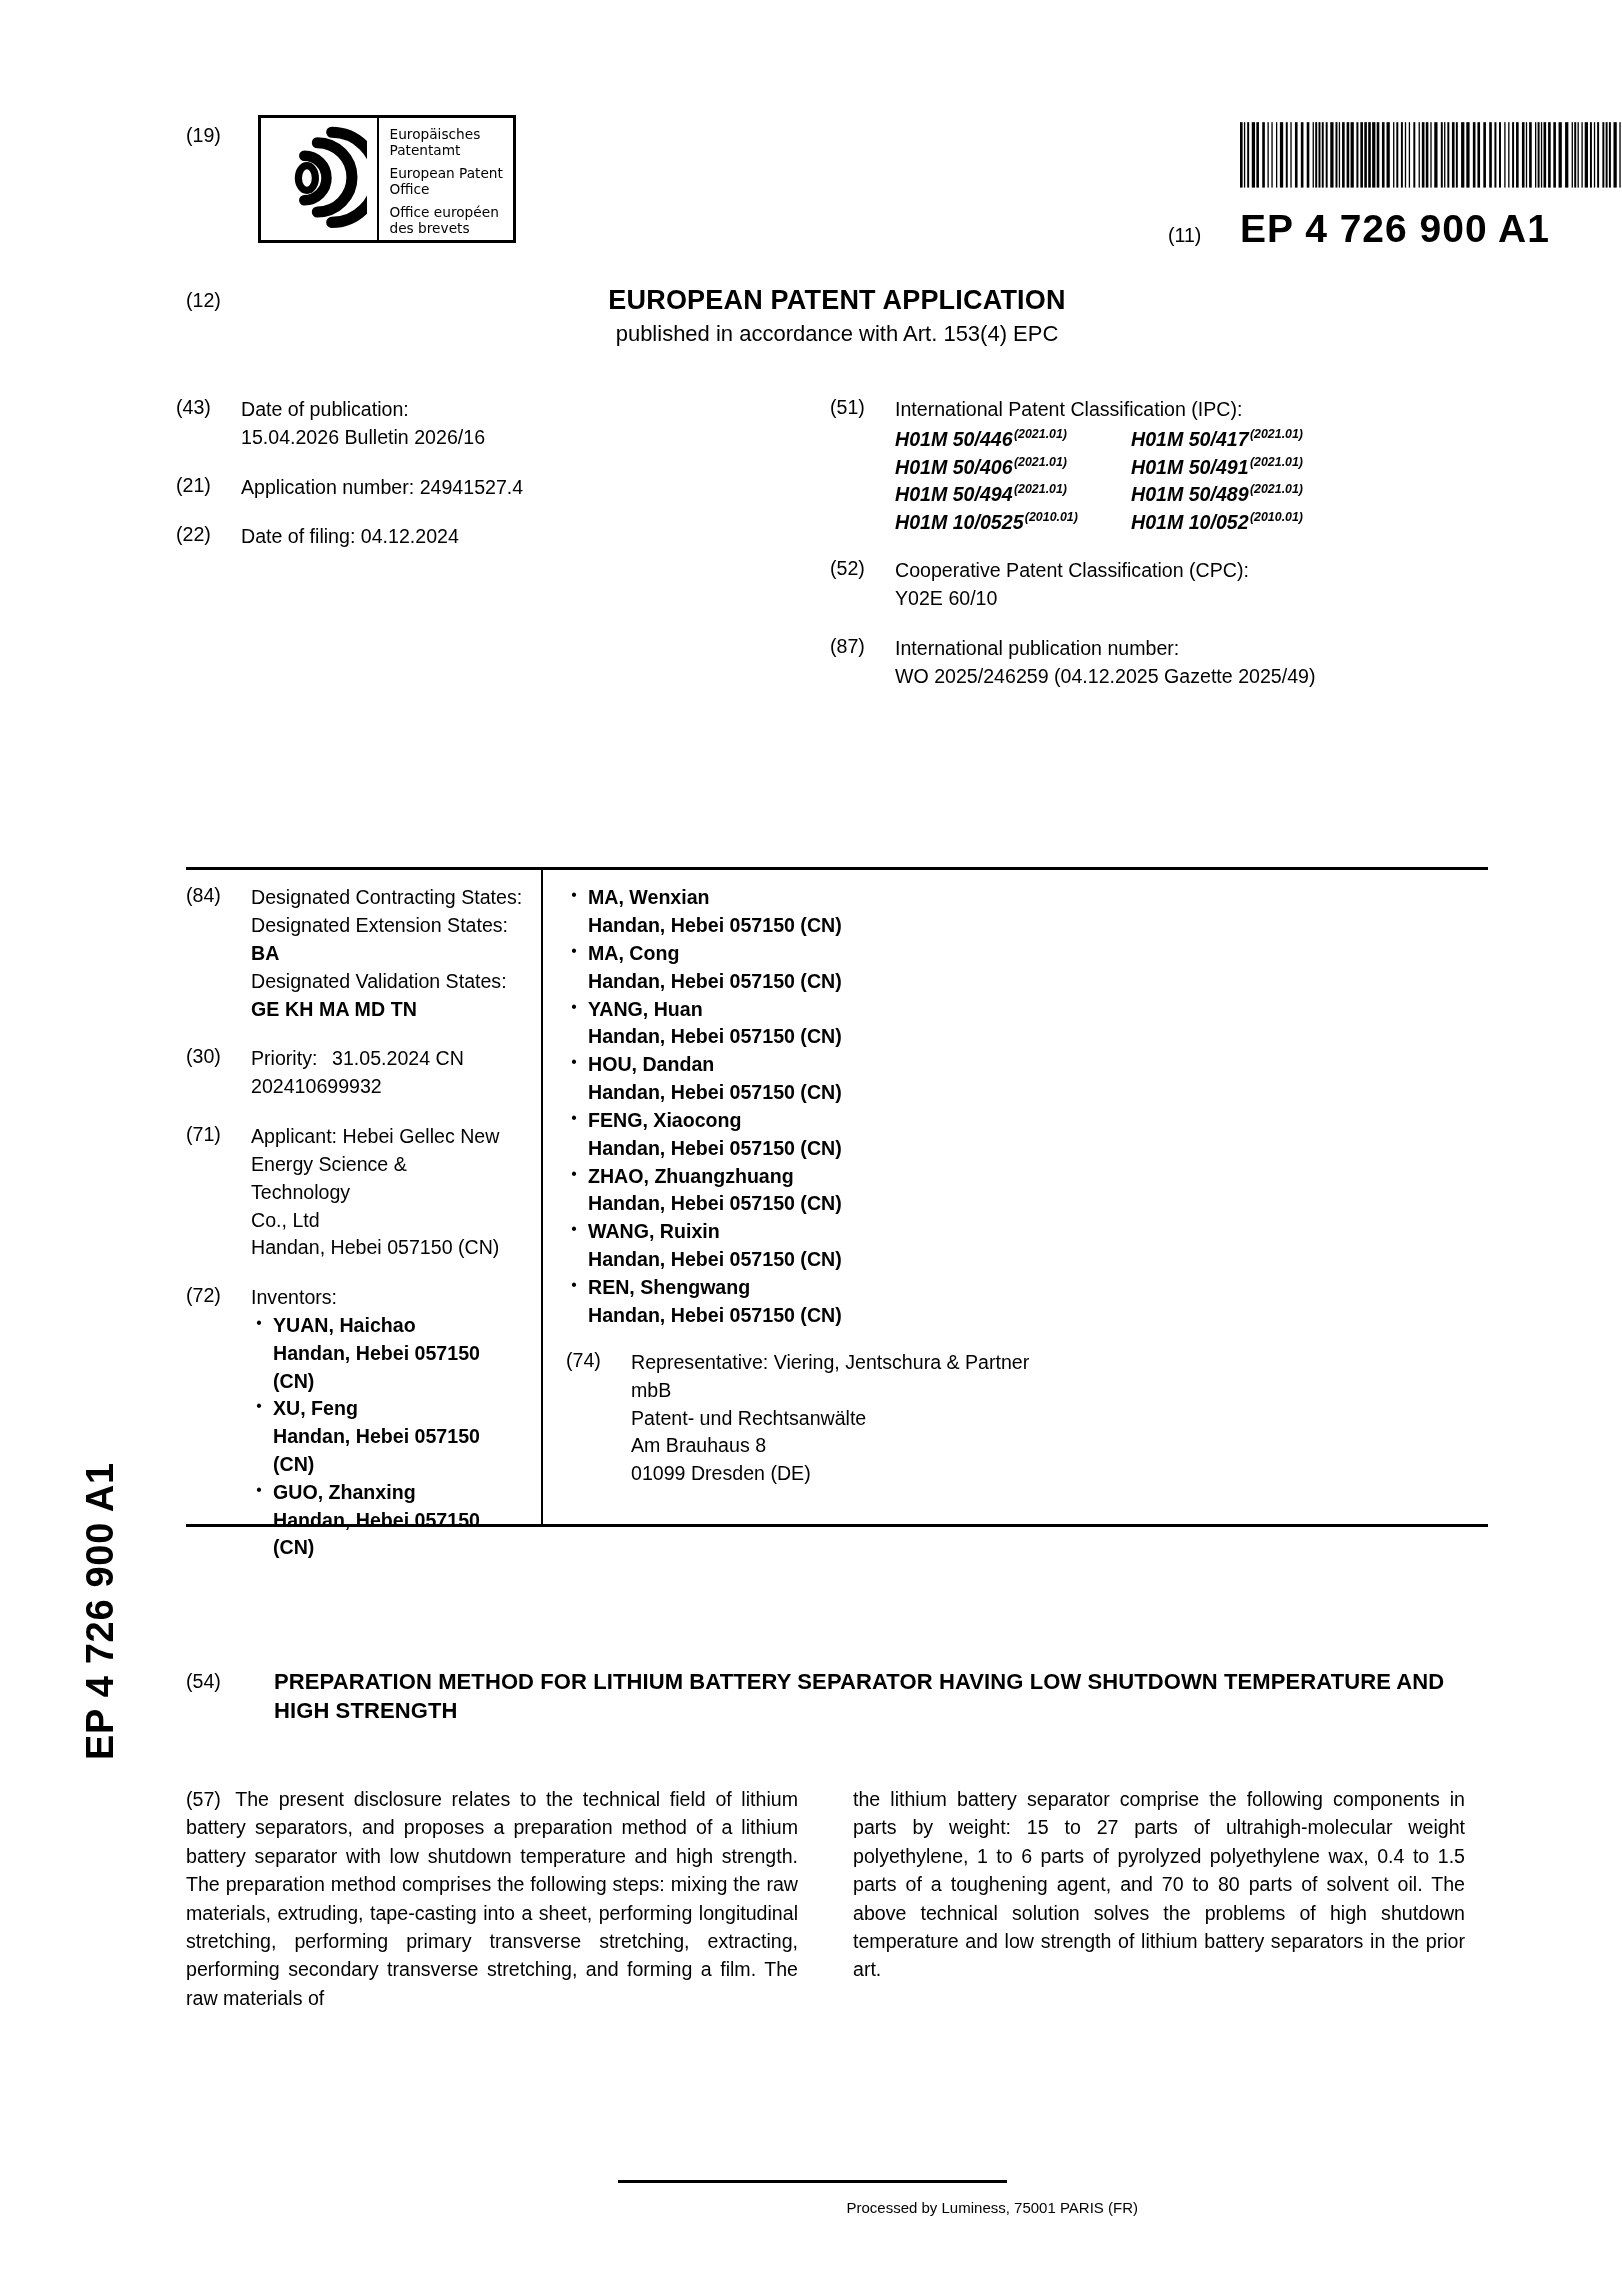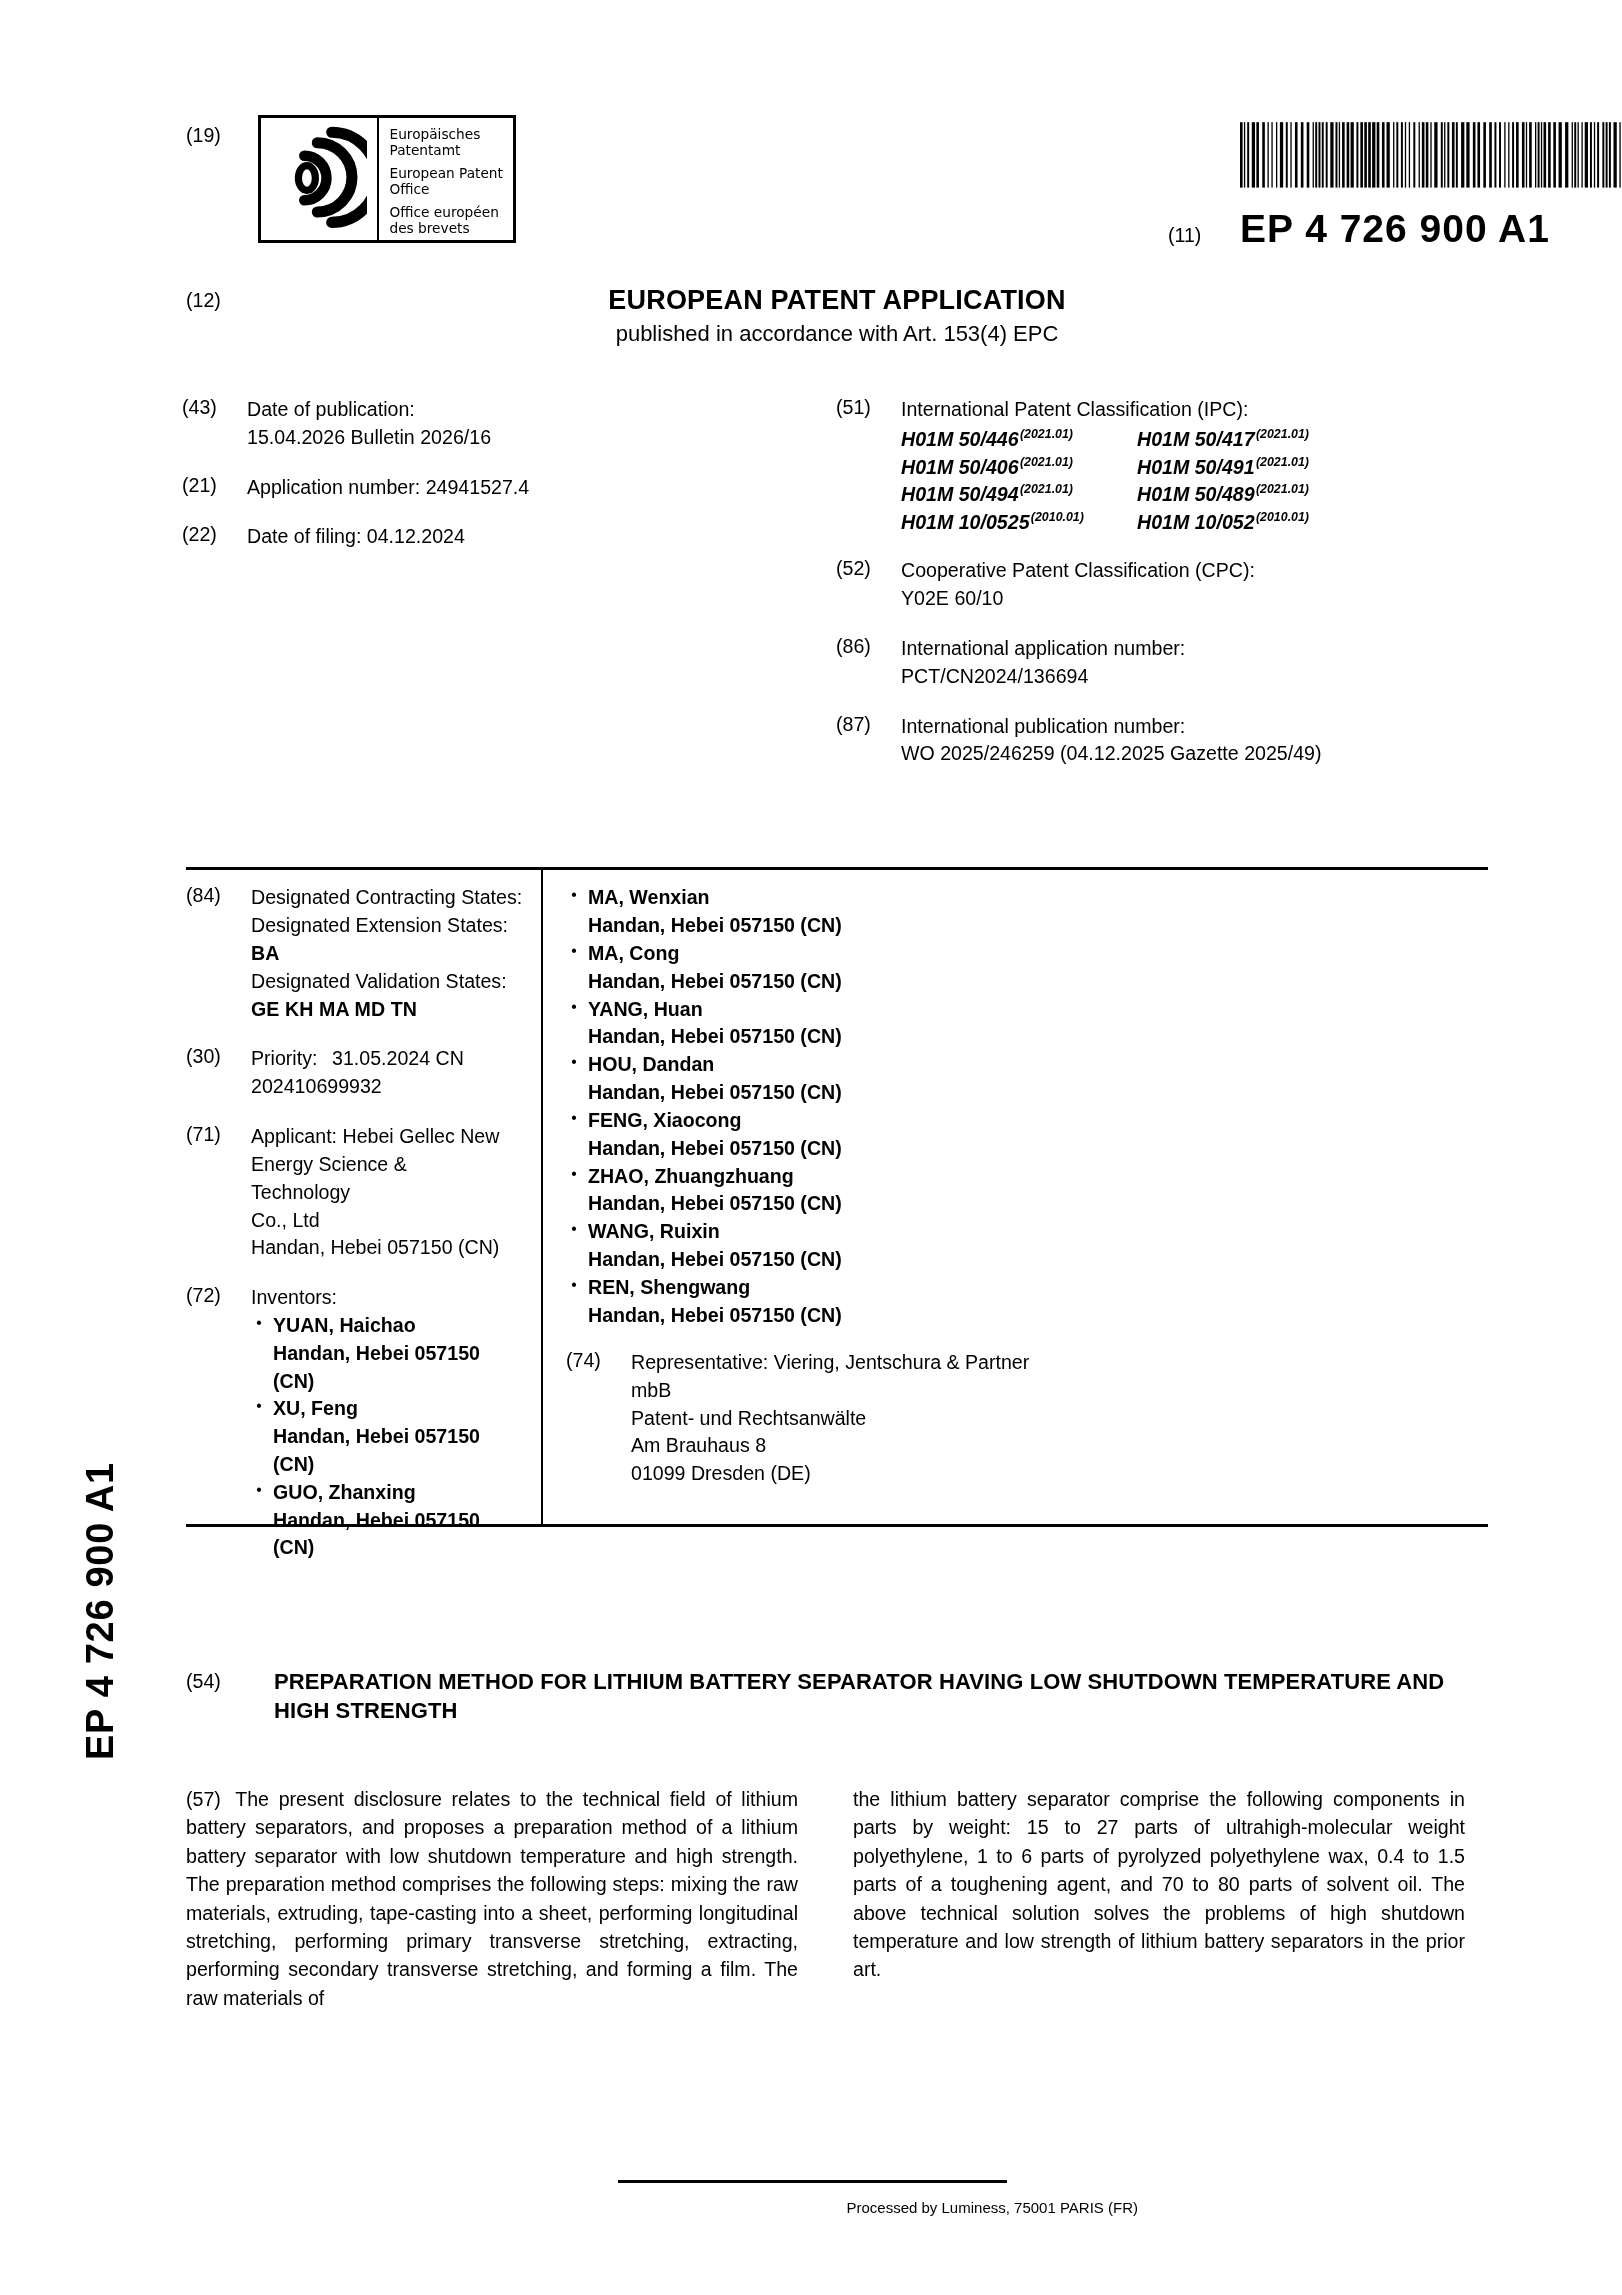--- a/index.html
+++ b/index.html
@@ -123,21 +123,21 @@
   }
   .title12-sub {
     text-align: center;
     font-size: 22px;
     margin-top: 5.2px;
   }
 
   
   .biblio {
     position: absolute;
-    left: 182px;
+    left: 176px;
     top: 396px;
     width: 1302px;
     height: 445px;
   }
   .biblio-col-left { position: absolute; left: 0; top: 0; width: 628px; }
   .biblio-col-right { position: absolute; left: 654px; top: 0; width: 648px; }
 
   .field { position: relative; margin-bottom: 22px; }
   .field .inid {
     position: absolute;
@@ -477,27 +477,20 @@
       </div>
 
       <div class="field" style="margin-top:14.4px">
         <span class="inid">(52)</span>
         <div class="field-body">
           <div>Cooperative Patent Classification (CPC):</div>
           <div>Y02E 60/10</div>
         </div>
       </div>
 
-      <div class="field" style="margin-top:22px">
-        <span class="inid">(86)</span>
-        <div class="field-body">
-          <div>International application number:</div>
-          <div class="b">PCT/CN2024/136694</div>
-        </div>
-      </div>
 
       <div class="field" style="margin-top:22px">
         <span class="inid">(87)</span>
         <div class="field-body">
           <div>International publication number:</div>
           <div class="b">WO 2025/246259 (04.12.2025 Gazette 2025/49)</div>
         </div>
       </div>
 
     </div>

